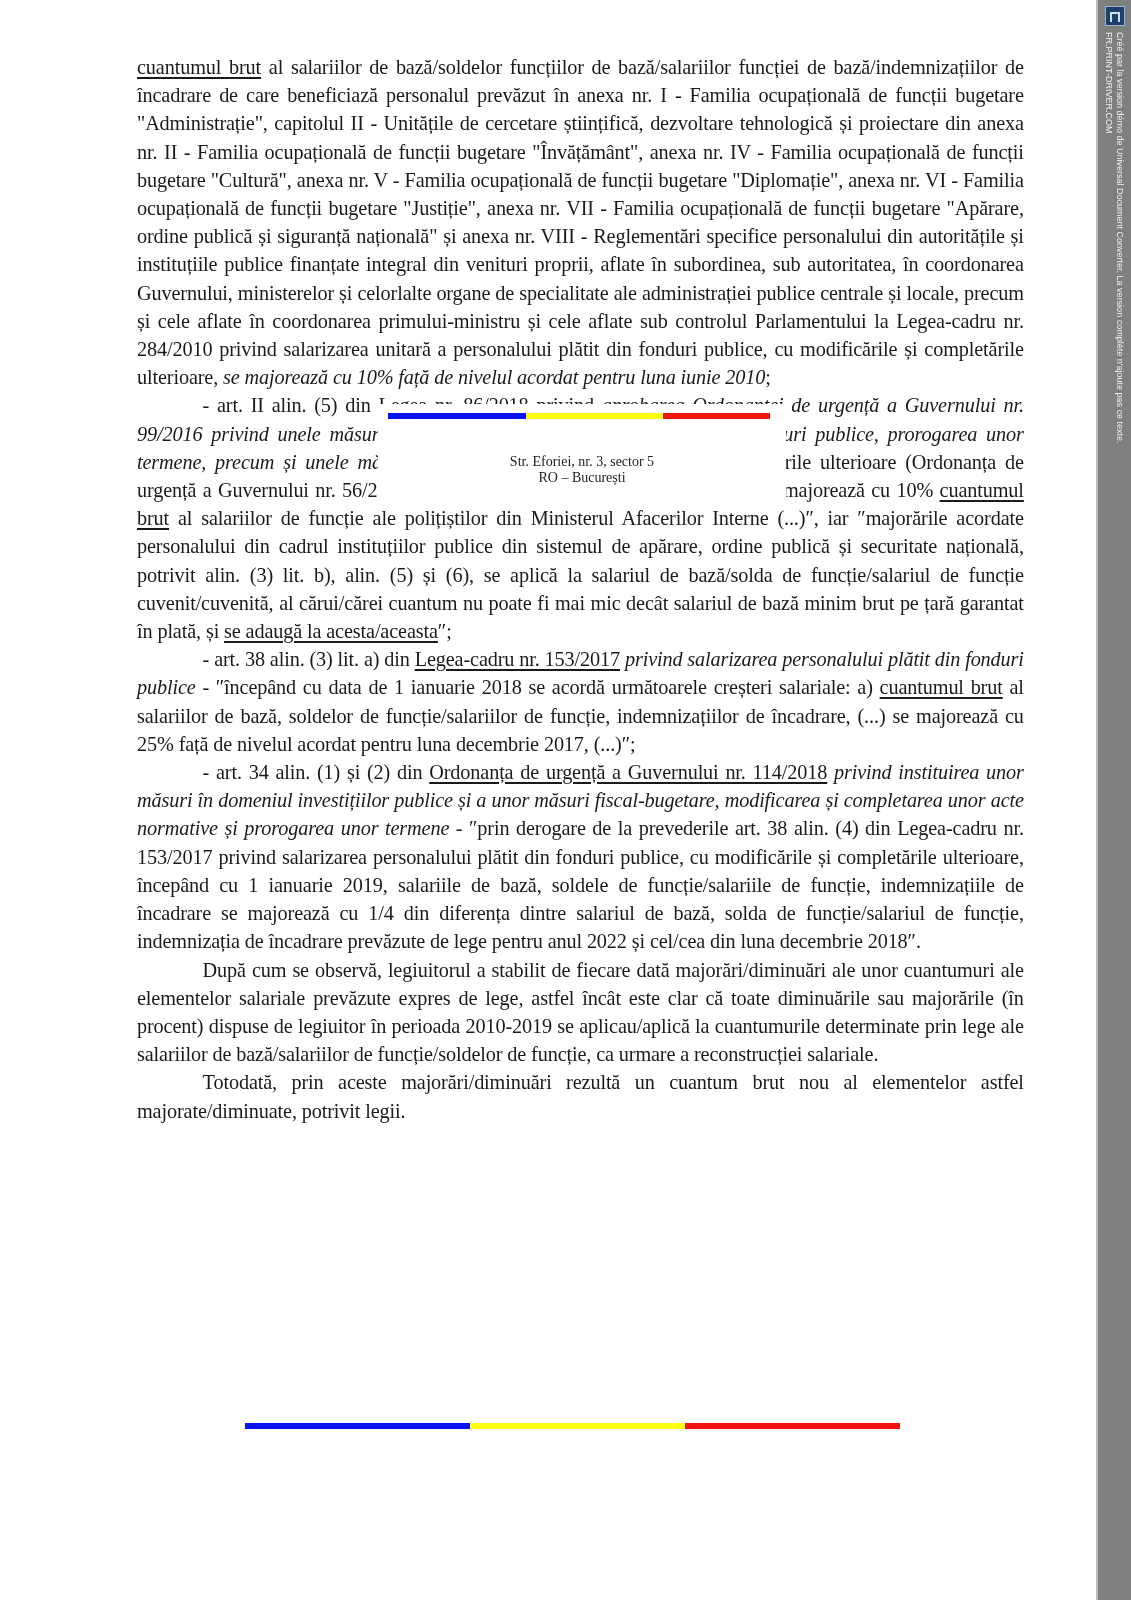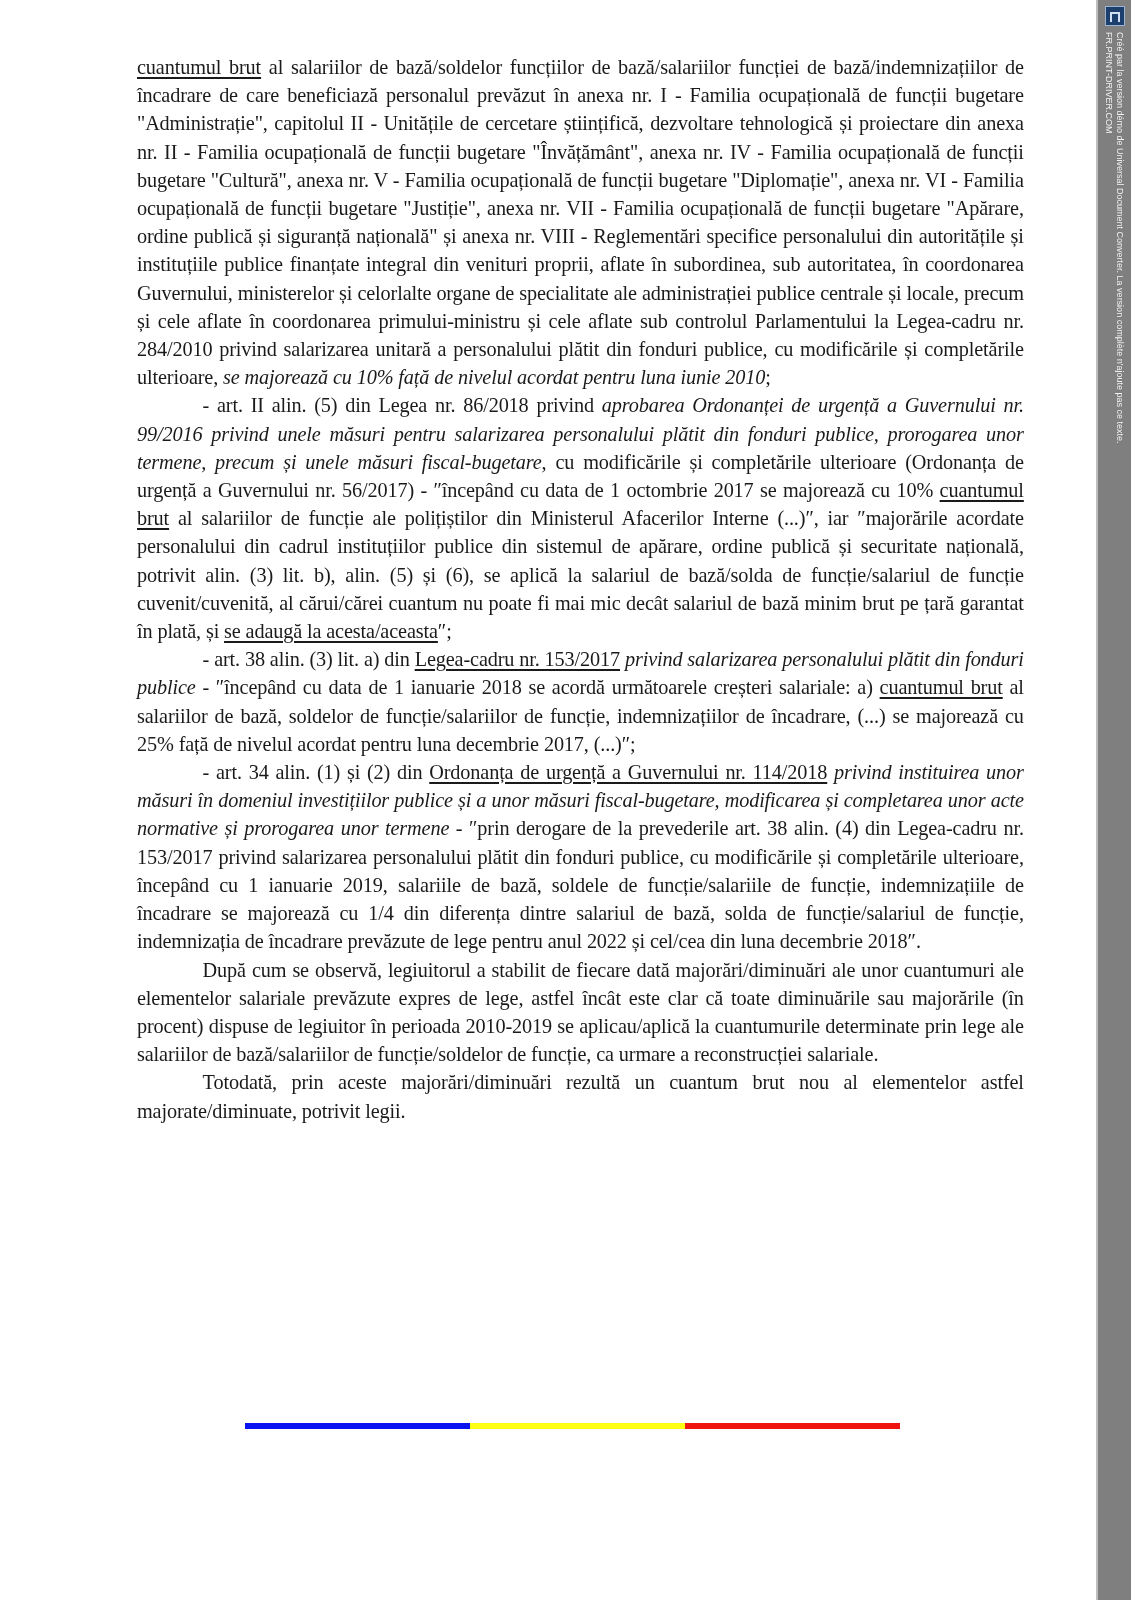--- a/index.html
+++ b/index.html
@@ -59,20 +59,31 @@
 <div class="page">
   <div class="body-text" id="body-text">
       <p><span class="u">cuantumul brut</span><span> al salariilor de bază/soldelor funcțiilor de bază/salariilor funcției de bază/indemnizațiilor de încadrare de care beneficiază personalul prevăzut în anexa nr. I - Familia ocupațională de funcții bugetare "Administrație", capitolul II - Unitățile de cercetare științifică, dezvoltare tehnologică și proiectare din anexa nr. II - Familia ocupațională de funcții bugetare "Învățământ", anexa nr. IV - Familia ocupațională de funcții bugetare "Cultură", anexa nr. V - Familia ocupațională de funcții bugetare "Diplomație", anexa nr. VI - Familia ocupațională de funcții bugetare "Justiție", anexa nr. VII - Familia ocupațională de funcții bugetare "Apărare, ordine publică și siguranță națională" și anexa nr. VIII - Reglementări specifice personalului din autoritățile și instituțiile publice finanțate integral din venituri proprii, aflate în subordinea, sub autoritatea, în coordonarea Guvernului, ministerelor și celorlalte organe de specialitate ale administrației publice centrale și locale, precum și cele aflate în coordonarea primului-ministru și cele aflate sub controlul Parlamentului la Legea-cadru nr. 284/2010 privind salarizarea unitară a personalului plătit din fonduri publice, cu modificările și completările ulterioare, </span><span class="i">se majorează cu 10% față de nivelul acordat pentru luna iunie 2010</span><span>;</span></p>
       <p class="indent"><span>- art. II alin. (5) din Legea nr. 86/2018 privind </span><span class="i">aprobarea Ordonanței de urgență a Guvernului nr. 99/2016 privind unele măsuri pentru salarizarea personalului plătit din fonduri publice, prorogarea unor termene, precum și unele măsuri fiscal-bugetare</span><span>, cu modificările și completările ulterioare (Ordonanța de urgență a Guvernului nr. 56/2017) - ″începând cu data de 1 octombrie 2017 se majorează cu 10% </span><span class="u">cuantumul brut</span><span> al salariilor de funcție ale polițiștilor din Ministerul Afacerilor Interne (...)″, iar ″majorările acordate personalului din cadrul instituțiilor publice din sistemul de apărare, ordine publică și securitate națională, potrivit alin. (3) lit. b), alin. (5) și (6), se aplică la salariul de bază/solda de funcție/salariul de funcție cuvenit/cuvenită, al cărui/cărei cuantum nu poate fi mai mic decât salariul de bază minim brut pe țară garantat în plată, și </span><span class="u">se adaugă la acesta/aceasta</span><span>″;</span></p>
       <p class="indent"><span>- art. 38 alin. (3) lit. a) din </span><span class="u">Legea-cadru nr. 153/2017</span><span> </span><span class="i">privind salarizarea personalului plătit din fonduri publice</span><span> - ″începând cu data de 1 ianuarie 2018 se acordă următoarele creșteri salariale: a) </span><span class="u">cuantumul brut</span><span> al salariilor de bază, soldelor de funcție/salariilor de funcție, indemnizațiilor de încadrare, (...) se majorează cu 25% față de nivelul acordat pentru luna decembrie 2017, (...)″;</span></p>
       <p class="indent"><span>- art. 34 alin. (1) și (2) din </span><span class="u">Ordonanța de urgență a Guvernului nr. 114/2018</span><span> </span><span class="i">privind instituirea unor măsuri în domeniul investițiilor publice și a unor măsuri fiscal-bugetare, modificarea și completarea unor acte normative și prorogarea unor termene</span><span> - ″prin derogare de la prevederile art. 38 alin. (4) din Legea-cadru nr. 153/2017 privind salarizarea personalului plătit din fonduri publice, cu modificările și completările ulterioare, începând cu 1 ianuarie 2019, salariile de bază, soldele de funcție/salariile de funcție, indemnizațiile de încadrare se majorează cu 1/4 din diferența dintre salariul de bază, solda de funcție/salariul de funcție, indemnizația de încadrare prevăzute de lege pentru anul 2022 și cel/cea din luna decembrie 2018″.</span></p>
       <p class="indent"><span>După cum se observă, legiuitorul a stabilit de fiecare dată majorări/diminuări ale unor cuantumuri ale elementelor salariale prevăzute expres de lege, astfel încât este clar că toate diminuările sau majorările (în procent) dispuse de legiuitor în perioada 2010-2019 se aplicau/aplică la cuantumurile determinate prin lege ale salariilor de bază/salariilor de funcție/soldelor de funcție, ca urmare a reconstrucției salariale.</span></p>
       <p class="indent"><span>Totodată, prin aceste majorări/diminuări rezultă un cuantum brut nou al elementelor astfel majorate/diminuate, potrivit legii.</span></p>
     </div>
 
+  <div class="overlay">
+    <div class="flag">
+      <span class="flag-blue" style="width: 36%; background: rgb(10, 20, 240);"></span>
+      <span class="flag-yellow" style="width: 36%; background: rgb(255, 255, 20);"></span>
+      <span class="flag-red" style="width: 28%; background: rgb(240, 20, 15);"></span>
+    </div>
+    <div class="addr">
+      <div>Str. Eforiei, nr. 3, sector 5</div>
+      <div>RO – București</div>
+    </div>
+  </div>
 
   <div class="flag footer-flag">
     <span class="flag-blue" style="width: 34.4%; background: rgb(10, 20, 240);"></span>
     <span class="flag-yellow" style="width: 32.8%; background: rgb(255, 255, 20);"></span>
     <span class="flag-red" style="width: 32.8%; background: rgb(240, 20, 15);"></span>
   </div>
 </div>
 
 <div class="sidebar">
   <div class="sb-logo"></div>

